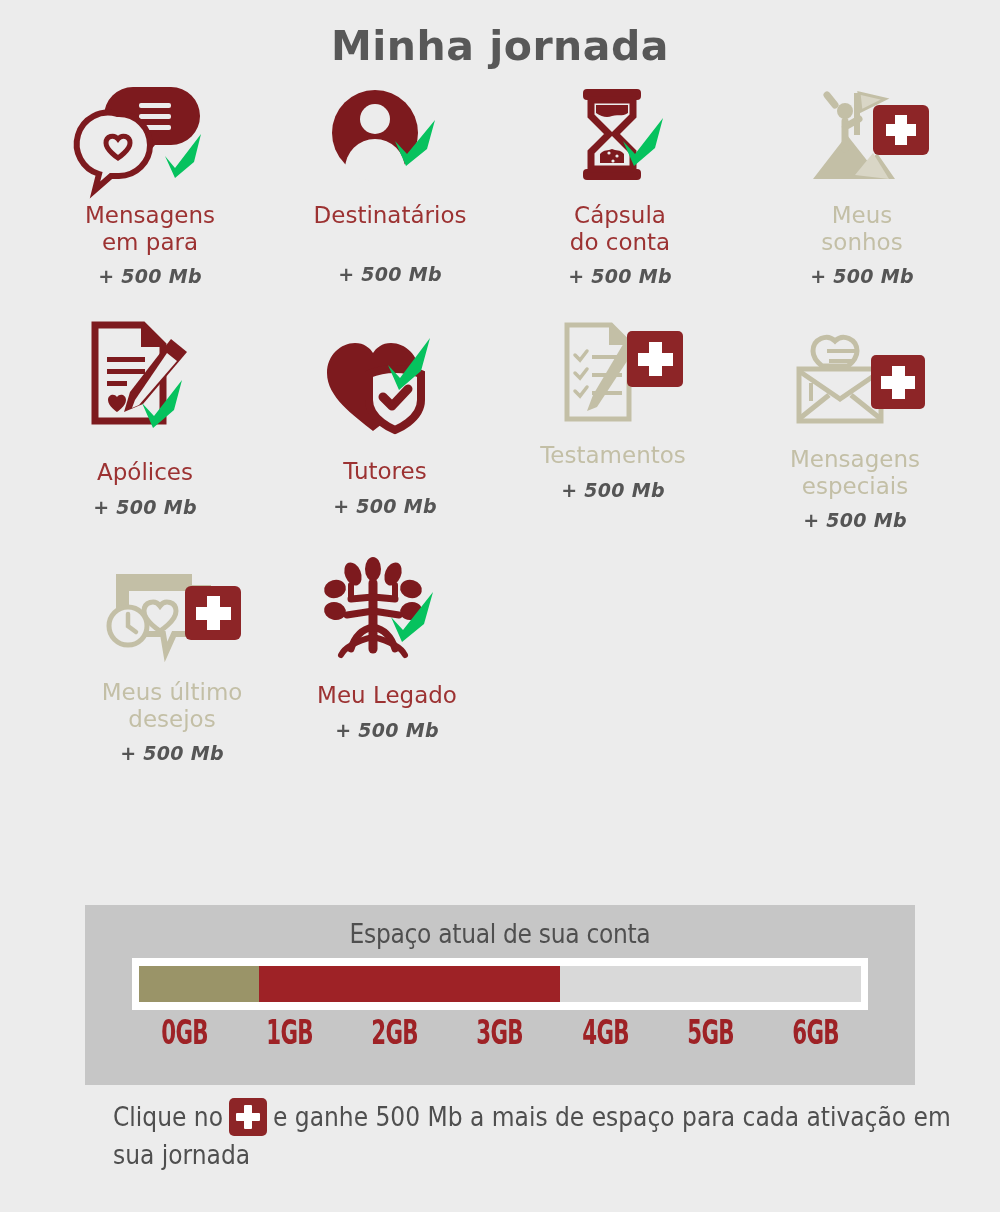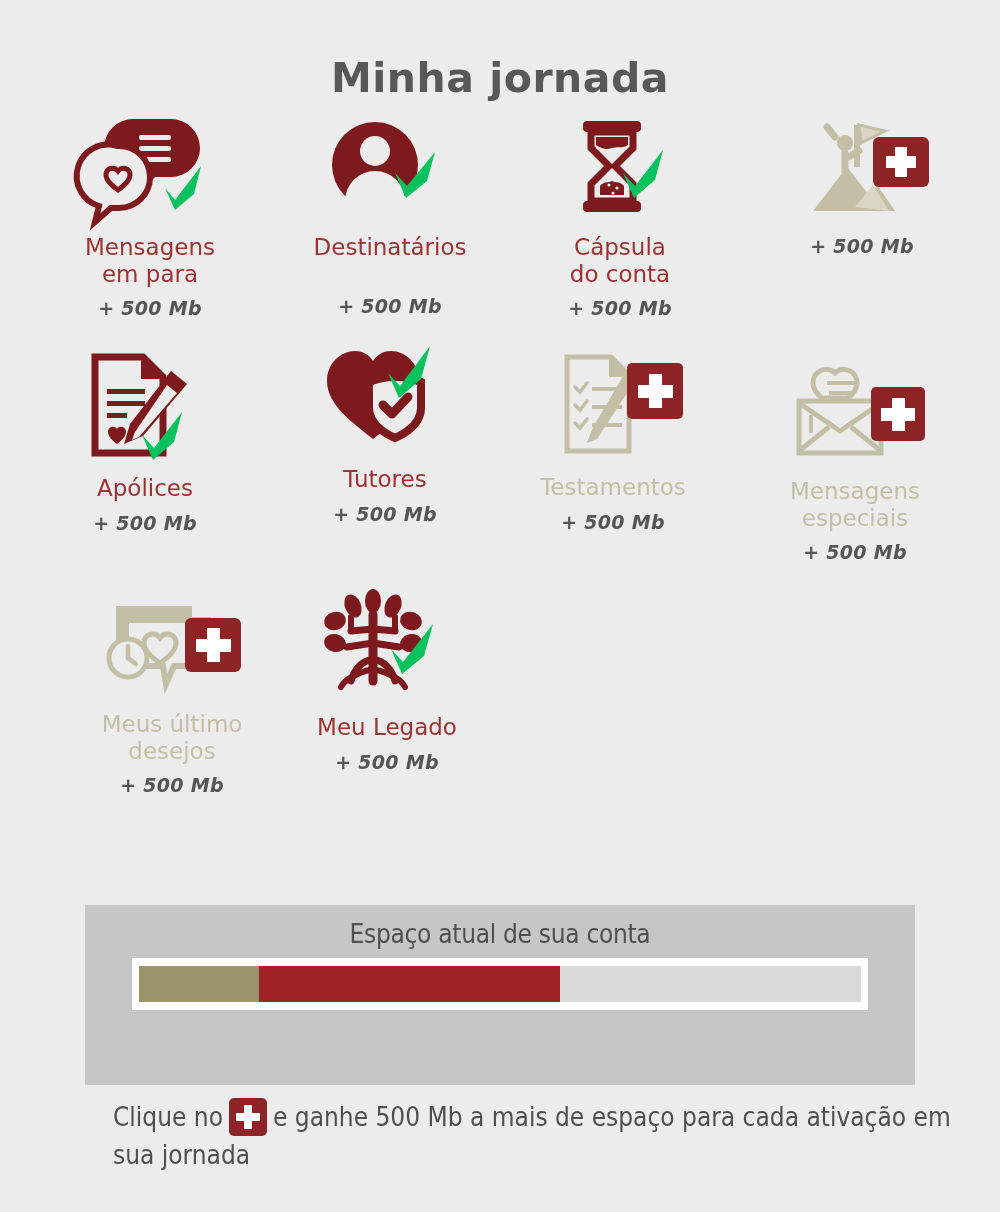--- a/index.html
+++ b/index.html
@@ -16,21 +16,21 @@
   }
 
   
   .page-title {
     text-align: center;
     font-family: "DejaVu Sans", sans-serif;
     font-size: 41px;
     font-weight: bold;
     color: #585858;
     letter-spacing: 0.5px;
-    padding-top: 58px;
+    padding-top: 26px;
     line-height: 1;
   }
 
   
   .journey {
     position: relative;
     width: 1000px;
     height: 740px;
   }
   .j-item {
@@ -223,44 +223,48 @@
         <path d="M18 96l34-44 22 28 8-10 18 26z" fill="#c3bfa6"></path>
         <path d="M60 92l18-22 16 26z" fill="#d9d6c6"></path>
         <circle cx="50" cy="28" r="8" fill="#c3bfa6"></circle>
         <path d="M40 22l-8-10M50 38v28M50 44l14-8" stroke="#c3bfa6" stroke-width="7" stroke-linecap="round" fill="none"></path>
         <path d="M62 10v42" stroke="#c3bfa6" stroke-width="6"></path>
         <path d="M64 10l26 6-24 12z" fill="#d9d6c6" stroke="#c3bfa6" stroke-width="3"></path>
         <rect x="78" y="22" width="56" height="50" rx="6" fill="#8d2527"></rect>
         <rect x="100" y="32" width="12" height="30" fill="#ffffff"></rect>
         <rect x="91" y="41" width="30" height="12" fill="#ffffff"></rect>
       </svg>
+    </div>
+    <div class="j-label">
+      <span>Meus</span><br>
+      <span>sonhos</span>
     </div>
     <div class="j-size">+ 500 Mb</div>
   </div>
 
   <div class="j-item" style="left:25px; top:248px;">
     <div class="icon-wrap" style="height:128px;">
       <svg width="145" height="126" viewBox="0 0 145 126">
         <path d="M22 8h48l20 20v76H22z" fill="none" stroke="#7d1a1e" stroke-width="7"></path>
         <path d="M68 8l22 22H68z" fill="#7d1a1e"></path>
         <rect x="34" y="40" width="38" height="5" fill="#7d1a1e"></rect>
         <rect x="34" y="52" width="38" height="5" fill="#7d1a1e"></rect>
         <rect x="34" y="64" width="20" height="5" fill="#7d1a1e"></rect>
         <path d="M44 80c-3-4-9-2-9 3 0 6 9 12 9 12s9-6 9-12c0-5-6-7-9-3z" fill="#7d1a1e"></path>
         <path d="M98 22l16 13-44 52-19 8 6-20z" fill="#7d1a1e"></path>
         <path d="M94 36l10 8-38 44-7 3 3-8z" fill="#ececec"></path>
         <path d="M78 36l12 10" stroke="#ececec" stroke-width="0"></path>
         <path d="M69 86l12 13 28-36-8 30-21 18z" fill="#06c25e"></path>
       </svg>
     </div>
-    <div class="j-label" style="margin-top:0;">Apólices</div>
-    <div class="j-size">+ 500 Mb</div>
-  </div>
-
-  <div class="j-item" style="left:265px; top:240px;">
+    <div class="j-label" style="margin-top:16px;">Apólices</div>
+    <div class="j-size">+ 500 Mb</div>
+  </div>
+
+  <div class="j-item" style="left:265px; top:264px;">
     <div class="icon-wrap" style="height:118px;">
       <svg width="145" height="116" viewBox="0 0 145 116">
         <path d="M60 98C40 82 14 64 14 40 14 22 28 10 42 10c9 0 15 5 18 10 3-5 9-10 18-10 14 0 28 12 28 30 0 24-26 42-46 58z" fill="#7d1a1e"></path>
         <path d="M82 36c14 0 26 5 26 5v26c0 20-26 30-26 30s-26-10-26-30V41s12-5 26-5z" fill="#ececec" stroke="#7d1a1e" stroke-width="8"></path>
         <path d="M70 64l9 9 16-17" stroke="#7d1a1e" stroke-width="9" fill="none" stroke-linecap="round" stroke-linejoin="round"></path>
         <path d="M75 32l12 13 30-40-9 33-22 19z" fill="#06c25e"></path>
       </svg>
     </div>
     <div class="j-label">Tutores</div>
     <div class="j-size">+ 500 Mb</div>
@@ -358,17 +362,26 @@
 </div>
 
 <div class="storage-panel">
   <div class="storage-title">Espaço atual de sua conta</div>
   <div class="bar-frame">
     <div class="bar-track">
       <div class="seg" id="seg0" style="left: 0%; width: 16.6667%; background: rgb(154, 148, 104);"></div>
       <div class="seg" id="seg1" style="left: 16.6667%; width: 41.6667%; background: rgb(158, 34, 38);"></div>
     </div>
   </div>
+  <div class="scale">
+    <span class="scale-tick">0GB</span>
+    <span class="scale-tick">1GB</span>
+    <span class="scale-tick">2GB</span>
+    <span class="scale-tick">3GB</span>
+    <span class="scale-tick">4GB</span>
+    <span class="scale-tick">5GB</span>
+    <span class="scale-tick">6GB</span>
+  </div>
 </div>
 
 <div class="footer-note">
   <span>Clique no</span><span class="inline-plus"></span><span>e ganhe 500 Mb a mais de espaço para cada ativação em sua jornada</span>
 </div>
 
 </body></html>

